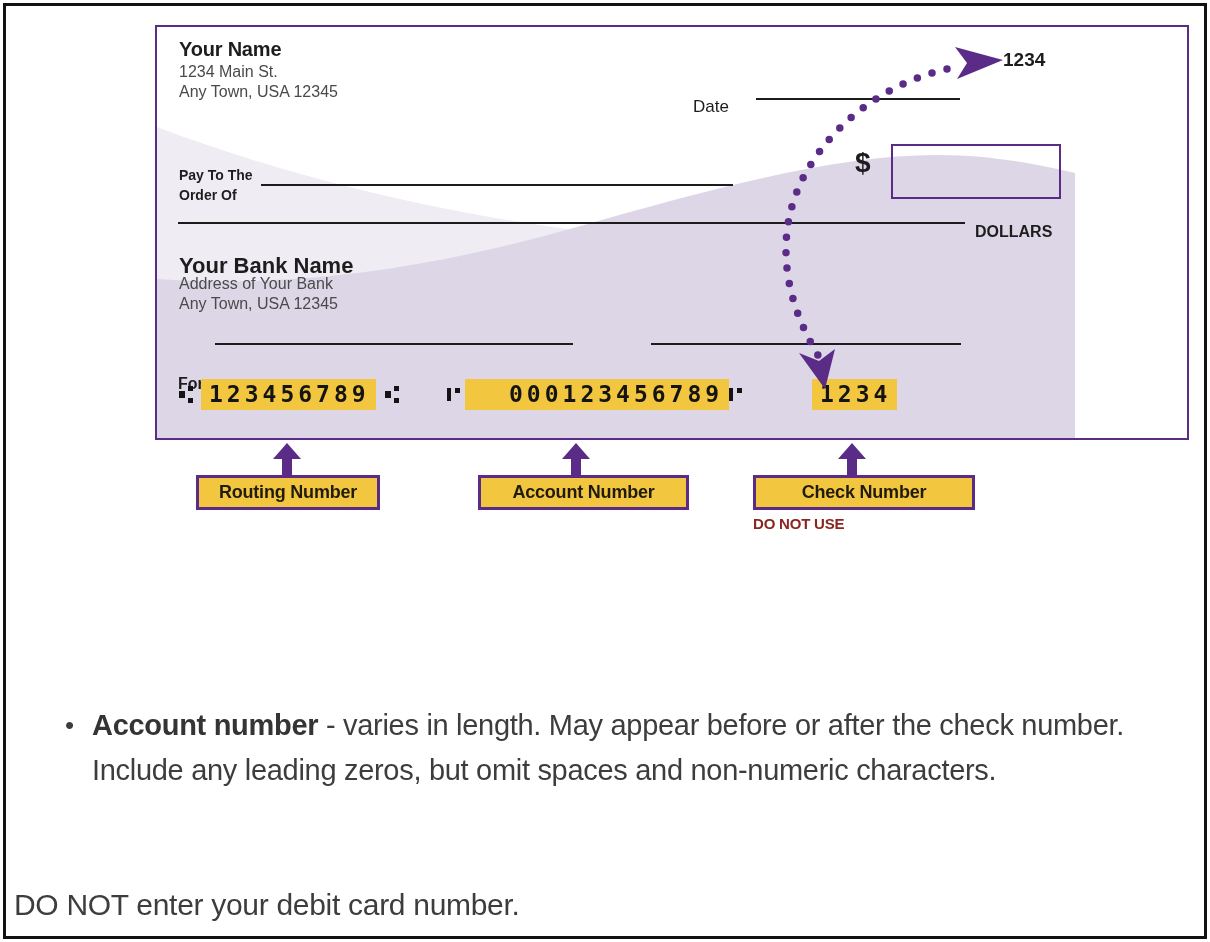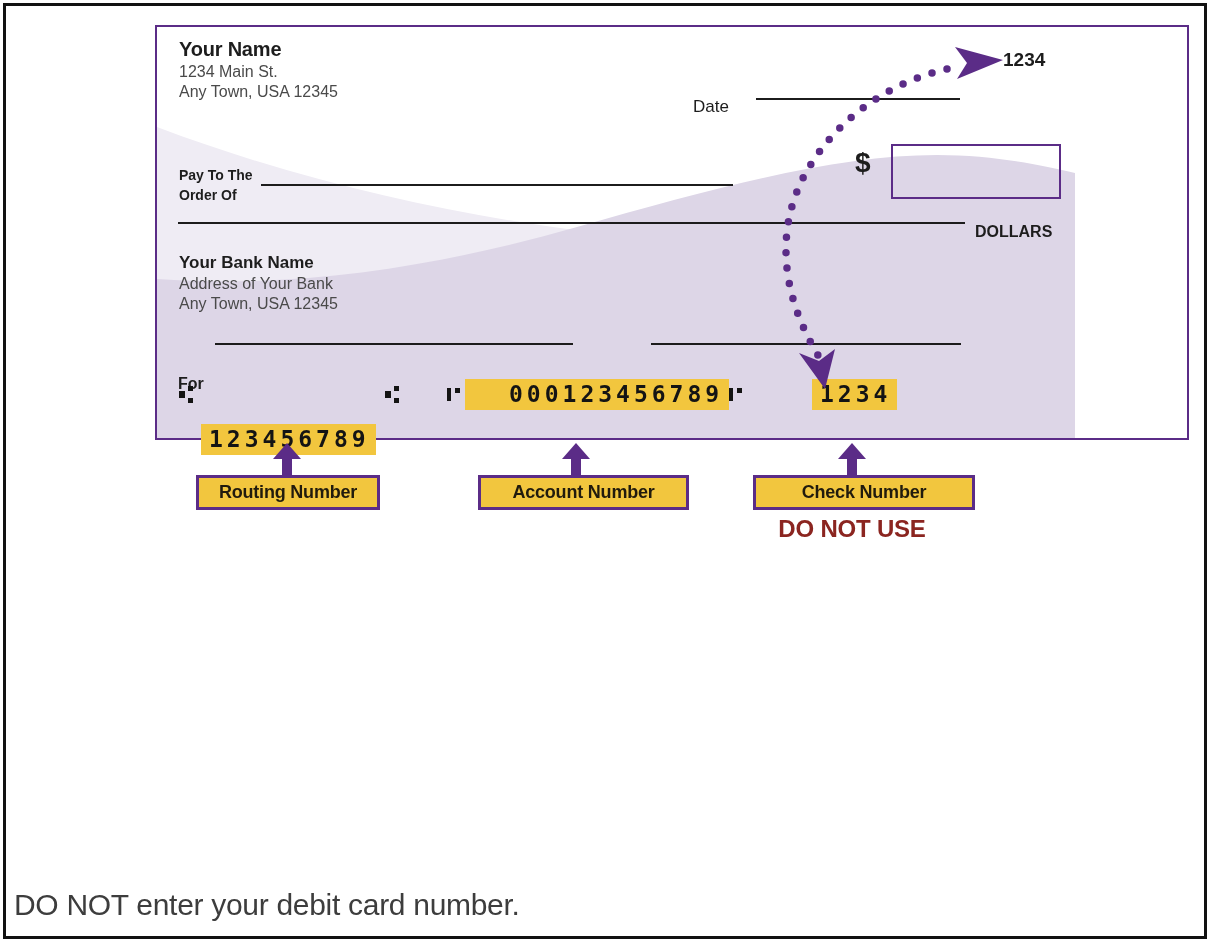--- a/index.html
+++ b/index.html
@@ -35,32 +35,32 @@
   .date-label{left:536px;top:70px;font-size:17px;font-weight:normal;color:var(--ink);}
   .rule{position:absolute;border-bottom:2px solid var(--line);z-index:2;}
   .date-line{left:599px;top:71px;width:204px;}
   .paytothe{left:22px;top:140px;font-size:14px;font-weight:bold;color:var(--ink);}
   .orderof{left:22px;top:160px;font-size:14px;font-weight:bold;color:var(--ink);}
   .payee-line{left:104px;top:157px;width:472px;}
   .dollar-sign{left:698px;top:120px;font-size:28px;font-weight:bold;color:var(--ink);}
   .amount-box{left:734px;top:117px;width:170px;height:55px;border:2px solid var(--purple);background:transparent;z-index:3;}
   .dollars-line{left:21px;top:195px;width:787px;}
   .dollars-label{left:818px;top:196px;font-size:16px;font-weight:bold;color:var(--ink);}
-  .bank-name{left:22px;top:226px;font-size:17px;font-weight:bold;color:var(--ink);}
+  .bank-name{left:22px;top:226px;font-size:22px;font-weight:bold;color:var(--ink);}
   .bank-addr1{left:22px;top:248px;font-size:16px;color:var(--gray);}
   .bank-addr2{left:22px;top:268px;font-size:16px;color:var(--gray);}
   .for-label{left:21px;top:336px;font-size:16px;font-weight:bold;color:var(--ink);margin-top:12px;}
   .for-line{left:58px;top:316px;width:358px;}
   .memo-line2{left:494px;top:316px;width:310px;}
   .micr{
     font-family:"DejaVu Sans Mono",monospace;font-weight:bold;font-size:23px;
     letter-spacing:4px;color:#141414;z-index:2;
   }
   .hl{background:var(--yellow);padding:2px 6px 3px 8px;}
-  .micr-routing{left:44px;top:352px;margin-top:45px;}
+  .micr-routing{left:44px;top:352px;}
   .micr-account{left:308px;top:352px;padding-left:44px;}
   .micr-checkno{left:655px;top:352px;}
   .micr-sym{position:absolute;z-index:2;}
   .sym-t1{left:22px;top:358px;}
   .sym-t2{left:228px;top:358px;}
   .sym-o1{left:290px;top:358px;}
   .sym-o2{left:572px;top:358px;}
   
   .up-arrow{position:absolute;top:437px;z-index:4;}
   .arrow-routing{left:266px;}
@@ -69,22 +69,22 @@
   .callout{
     position:absolute;top:469px;height:35px;z-index:4;
     background:var(--yellow);border:3px solid var(--purple);
     font-size:18px;font-weight:bold;color:#211b0d;
     display:flex;align-items:center;justify-content:center;letter-spacing:-0.2px;
   }
   .co-routing{left:190px;width:184px;}
   .co-account{left:472px;width:211px;}
   .co-check{left:747px;width:222px;}
   .do-not-use{
-    position:absolute;left:747px;width:198px;top:509px;text-align:center;
-    font-size:24px;font-weight:bold;color:var(--red);letter-spacing:-0.2px;
+    position:absolute;left:747px;width:198px;top:509px;
+    font-size:15px;font-weight:bold;color:var(--red);letter-spacing:-0.2px;
   }
   
   .intro{
     position:absolute;left:8px;top:571px;width:1180px;
     font-size:33px;line-height:46px;color:var(--body);letter-spacing:-0.4px;
   }
   .bullets{
     position:absolute;left:86px;top:697px;width:1054px;list-style:none;
   }
   .bullets li{
@@ -179,17 +179,18 @@
     <polygon points="15,0 1,16 10,16 10,33 20,33 20,16 29,16"></polygon>
   </svg>
 
   <div class="callout co-routing">Routing Number</div>
   <div class="callout co-account">Account Number</div>
   <div class="callout co-check">Check Number</div>
   <div class="do-not-use">DO NOT USE</div>
 
 
   <ul class="bullets">
+    <li><b>Account number</b><span> - varies in length. May appear before or after the check number. Include any leading zeros, but omit spaces and non-numeric characters.</span></li>
   </ul>
 
   <div class="footer-note">DO NOT enter your debit card number.</div>
 
 </div>
 
 </body></html>

